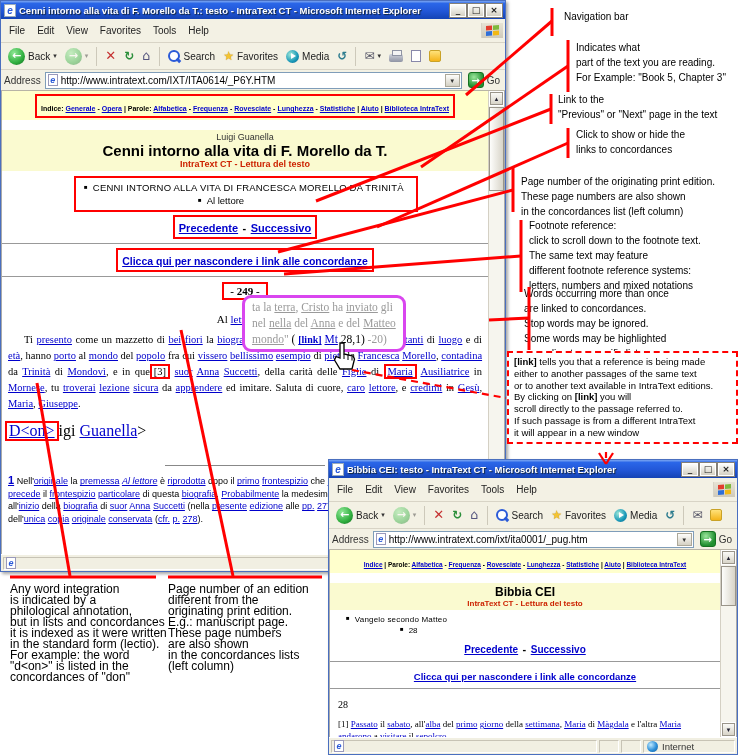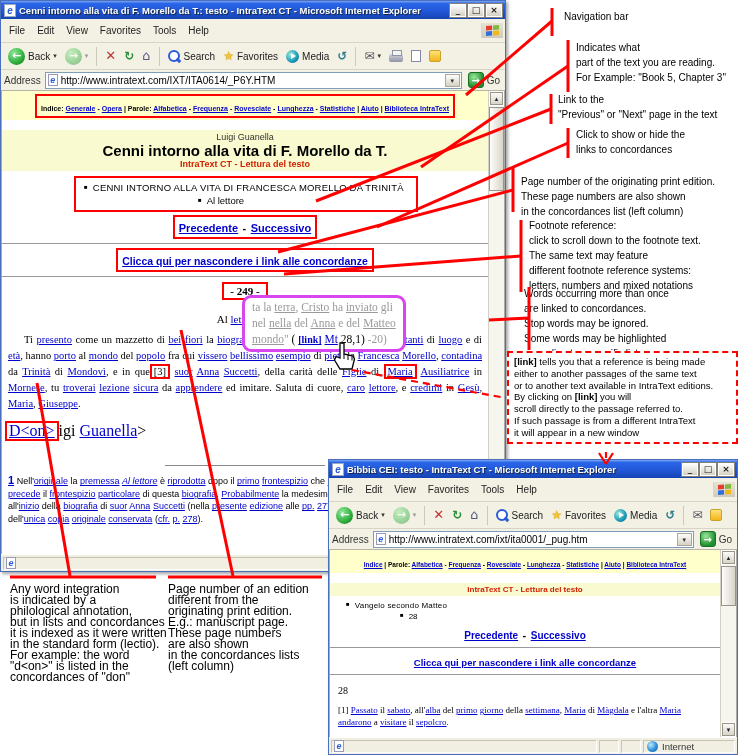--- a/index.html
+++ b/index.html
@@ -353,20 +353,21 @@
       </span>
       <span class="go-btn">
           <span class="go-arrow">→</span>
           <span>Go</span>
         </span>
     </div>
     <div class="viewport">
       <div class="page s">
         <div class="navstrip s"><span class="navline"><span class="ab">Indice</span><span class="np">  |  </span><span class="np">Parole</span><span class="np">: </span><span class="ab">Alfabetica</span><span class="np"> - </span><span class="ab">Frequenza</span><span class="np"> - </span><span class="ab">Rovesciate</span><span class="np"> - </span><span class="ab">Lunghezza</span><span class="np"> - </span><span class="ab">Statistiche</span><span class="np">  |  </span><span class="ab">Aiuto</span><span class="np">  |  </span><span class="ab">Biblioteca IntraText</span></span></div>
         <div class="headerblock s">
+          <div class="booktitle s">Bibbia CEI</div>
           <div class="subtitle s">IntraText CT - Lettura del testo</div>
         </div>
         <div class="toc-s">
           <div class="toc-item"><span class="blt">■</span><span>Vangelo secondo Matteo</span></div>
           <div class="toc-item t2"><span class="blt">■</span><span>28</span></div>
         </div>
         <div class="pn-row s"><span class="pnl">Precedente</span> <span class="pnsep">-</span> <span class="pnl">Successivo</span></div>
         <hr class="hr1">
         <div class="toggle-row s"><span class="tgl">Clicca qui per nascondere i link alle concordanze</span></div>
         <hr class="hr1">

